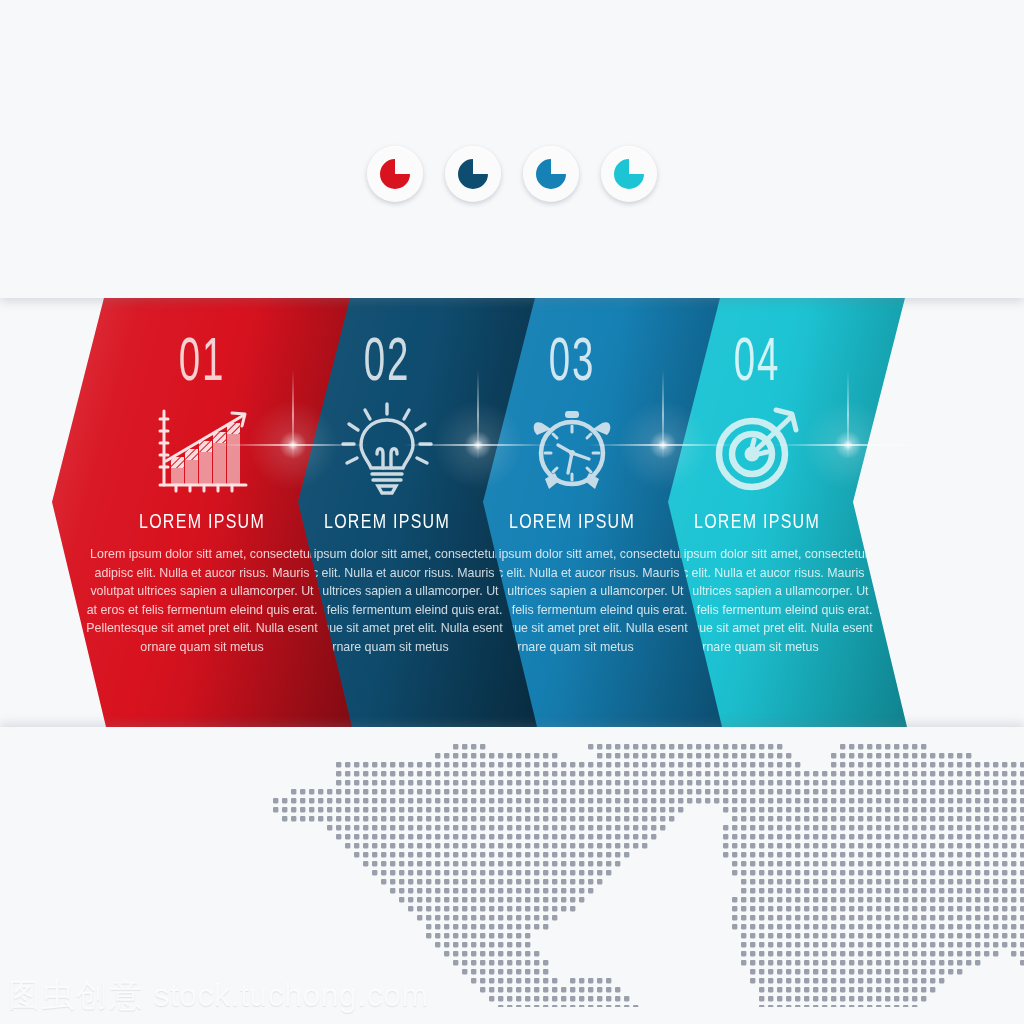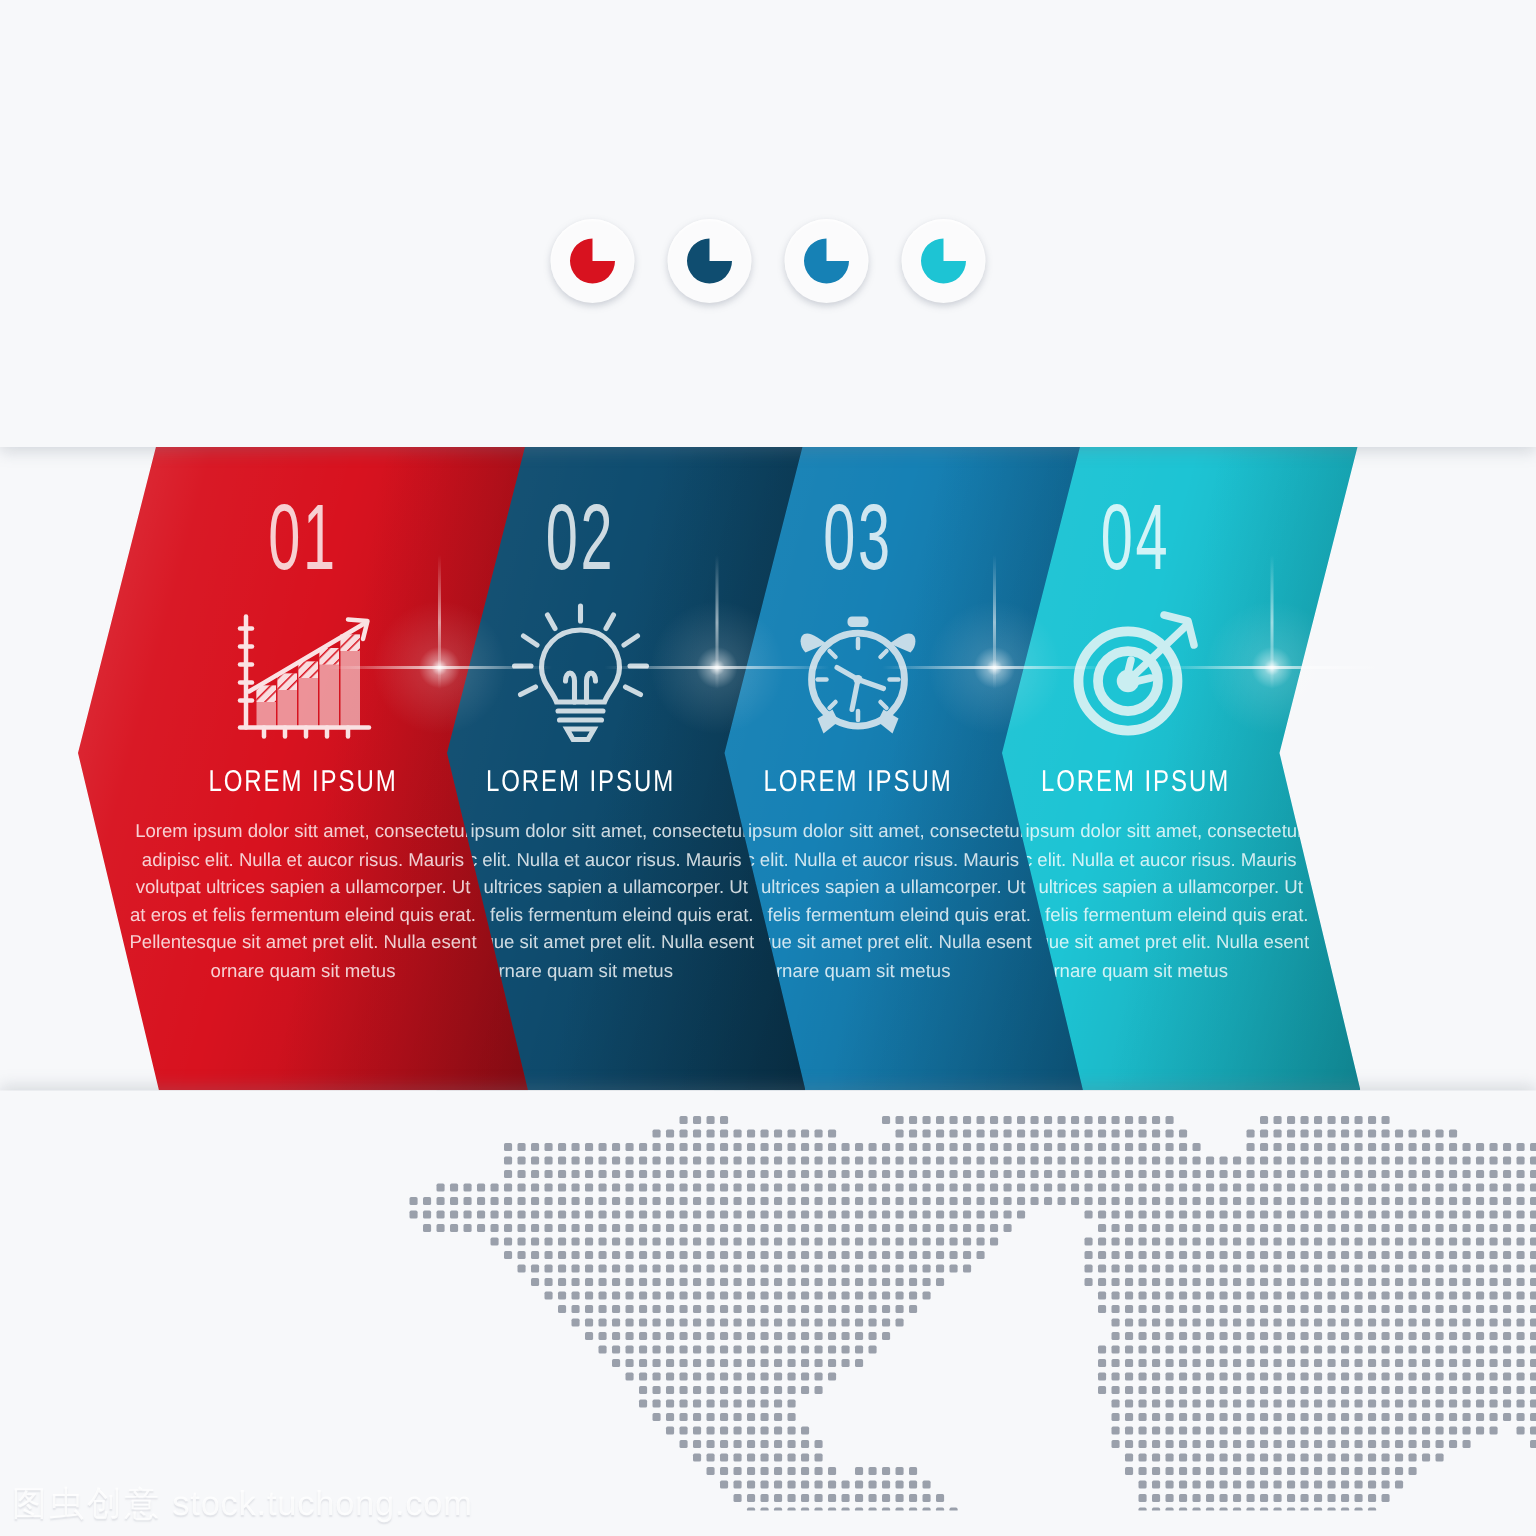--- a/index.html
+++ b/index.html
@@ -127,21 +127,21 @@
 
   
   .map{
     position:absolute;left:0;top:742px;width:1024px;height:265px;z-index:6;
   }
   .map svg{display:block;}
 
   
   .watermark{
     position:absolute;left:8px;bottom:6px;z-index:9;
-    font-size:23px;color:rgba(255,255,255,.82);
+    font-size:32px;color:rgba(255,255,255,.82);
     letter-spacing:.5px;white-space:nowrap;
     text-shadow:0 1px 1px rgba(160,165,175,.25);
   }
   .watermark .cn{letter-spacing:2px;}
 </style>
 </head>
 <body>
 
 <div class="stage">
 

